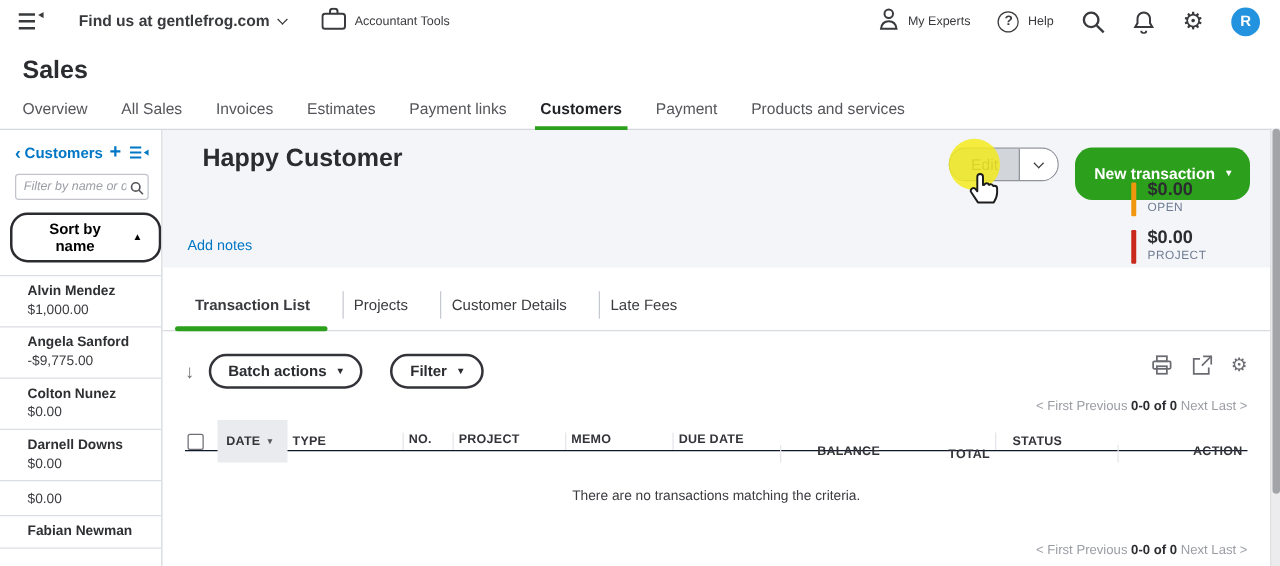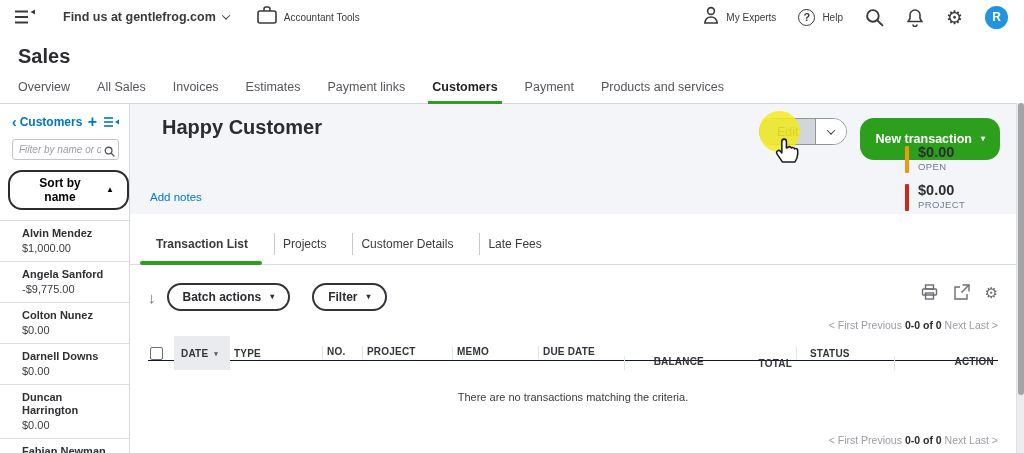--- a/index.html
+++ b/index.html
@@ -225,21 +225,20 @@
       </div>
       <div class="cust">
         <div class="nm">Colton Nunez</div>
         <div class="bal">$0.00</div>
       </div>
       <div class="cust">
         <div class="nm">Darnell Downs</div>
         <div class="bal">$0.00</div>
       </div>
       <div class="cust">
-        <div class="nm">Duncan Harrington</div>
         <div class="bal">$0.00</div>
       </div>
       <div class="cust">
         <div class="nm">Fabian Newman</div>
 
       </div>
 
     </div>
   </aside>
 

